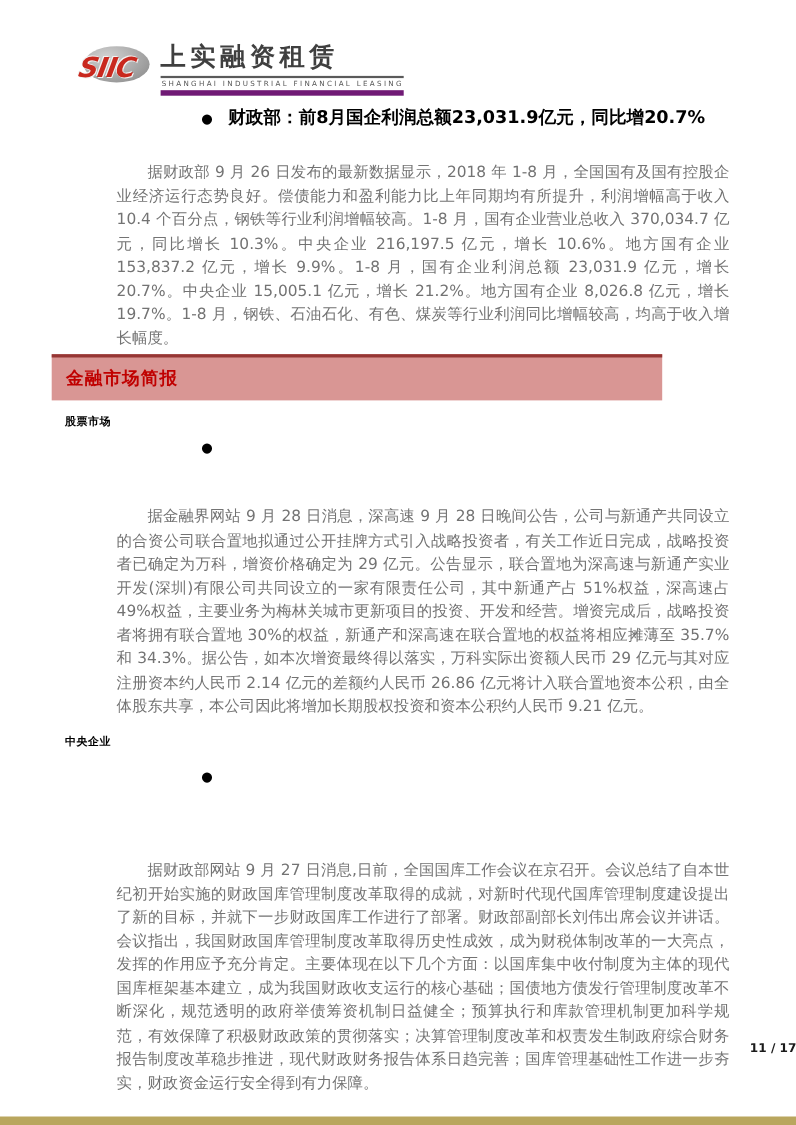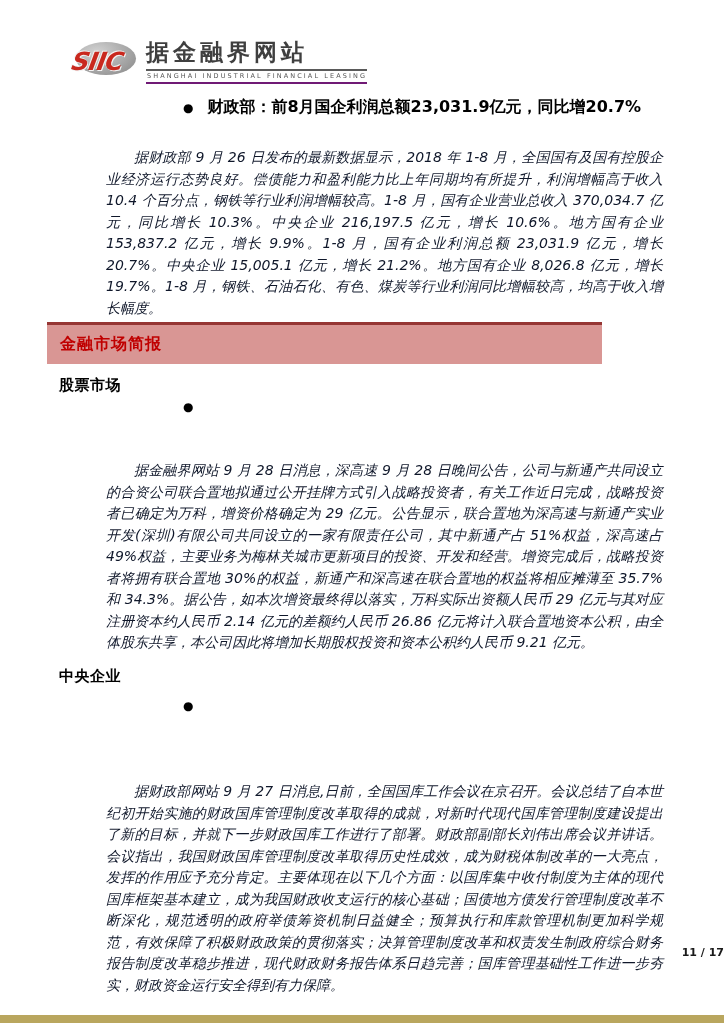--- a/index.html
+++ b/index.html
@@ -23,54 +23,54 @@
     text-shadow:-1px -1px 0 #f2f2f2, 1px 1px 0 #f2f2f2;
     letter-spacing:-1px;
   }
   .logo-text { margin-left:4px; margin-top:1px; }
   .logo-cn {
     font-size:23px; font-weight:bold; color:#3f3f3f; letter-spacing:4px;
     padding-bottom:2px; border-bottom:2px solid #5a5a5a; line-height:1.2; white-space:nowrap;
   }
   .logo-en {
     font-size:6.5px; color:#555; letter-spacing:2.1px; white-space:nowrap;
-    padding:1px 0 2px 1px; border-bottom:2px solid #701a75;
+    padding:1px 0 2px 1px; border-bottom:5px solid #701a75;
   }
 
   
   .headline {
     position:absolute; left:183px; width:480px;
     display:flex; align-items:center; gap:14px;
     font-weight:bold; font-size:16px; color:#000; white-space:nowrap;
   }
   .headline .bullet { font-size:12px; line-height:1; }
   .hl-1 { top:97px; }
   .hl-2 { top:401px; }
   .hl-3 { top:700px; }
 
   
   .para {
     position:absolute; left:106px; width:557px;
-    font-size:14px; line-height:21.5px; color:#0f172a;
-    text-align:justify; text-indent:2em;font-style:italic;
+    font-size:14px; line-height:21.5px; color:#737373;
+    text-align:justify; text-indent:2em;
   }
   .para-1 { top:133px; }
   .para-2 { top:446px; }
   .para-3 { top:767px; }
 
   
   .banner {
     position:absolute; left:47px; top:322px; width:555px; height:42px;
     background:#d99694; border-top:3px solid #963634; box-sizing:border-box;
     display:flex; align-items:center; padding-left:13px;
   }
   .banner-label { color:#c00000; font-weight:bold; font-size:16px; letter-spacing:1px; }
 
   
-  .subsection { position:absolute; left:59px; font-size:15px; font-weight:bold; color:#000; letter-spacing:0.5px; }
+  .subsection { position:absolute; left:59px; font-size:10px; font-weight:bold; color:#000; letter-spacing:0.5px; }
   .sub-1 { top:376px; }
   .sub-2 { top:667px; }
 
   
   .page-number {
     position:absolute; top:946px; left:0; width:100%;
     text-align:right; font-size:11px; font-weight:bold; color:#1a1a1a;
   }
   .bottom-bar { position:absolute; bottom:0; left:0; width:100%; height:8px; background:#b9a65e; }
 </style>
@@ -78,21 +78,21 @@
 <body>
 
 <div class="page">
 
   <div class="logo">
     <div class="logo-mark">
       <div class="globe"></div>
       <span class="siic">SIIC</span>
     </div>
     <div class="logo-text">
-      <div class="logo-cn">据金融界网站</div>
+      <div class="logo-cn">上实融资租赁</div>
       <div class="logo-en">SHANGHAI INDUSTRIAL FINANCIAL LEASING</div>
     </div>
   </div>
 
   <div class="headline hl-1">
     <span class="bullet">●</span>
     <span>财政部：前8月国企利润总额23,031.9亿元，同比增20.7%</span>
   </div>
   <p class="para para-1">据财政部 9 月 26 日发布的最新数据显示，2018 年 1-8 月，全国国有及国有控股企业经济运行态势良好。偿债能力和盈利能力比上年同期均有所提升，利润增幅高于收入 10.4 个百分点，钢铁等行业利润增幅较高。1-8 月，国有企业营业总收入 370,034.7 亿元，同比增长 10.3%。中央企业 216,197.5 亿元，增长 10.6%。地方国有企业 153,837.2 亿元，增长 9.9%。1-8 月，国有企业利润总额 23,031.9 亿元，增长 20.7%。中央企业 15,005.1 亿元，增长 21.2%。地方国有企业 8,026.8 亿元，增长 19.7%。1-8 月，钢铁、石油石化、有色、煤炭等行业利润同比增幅较高，均高于收入增长幅度。</p>
 

